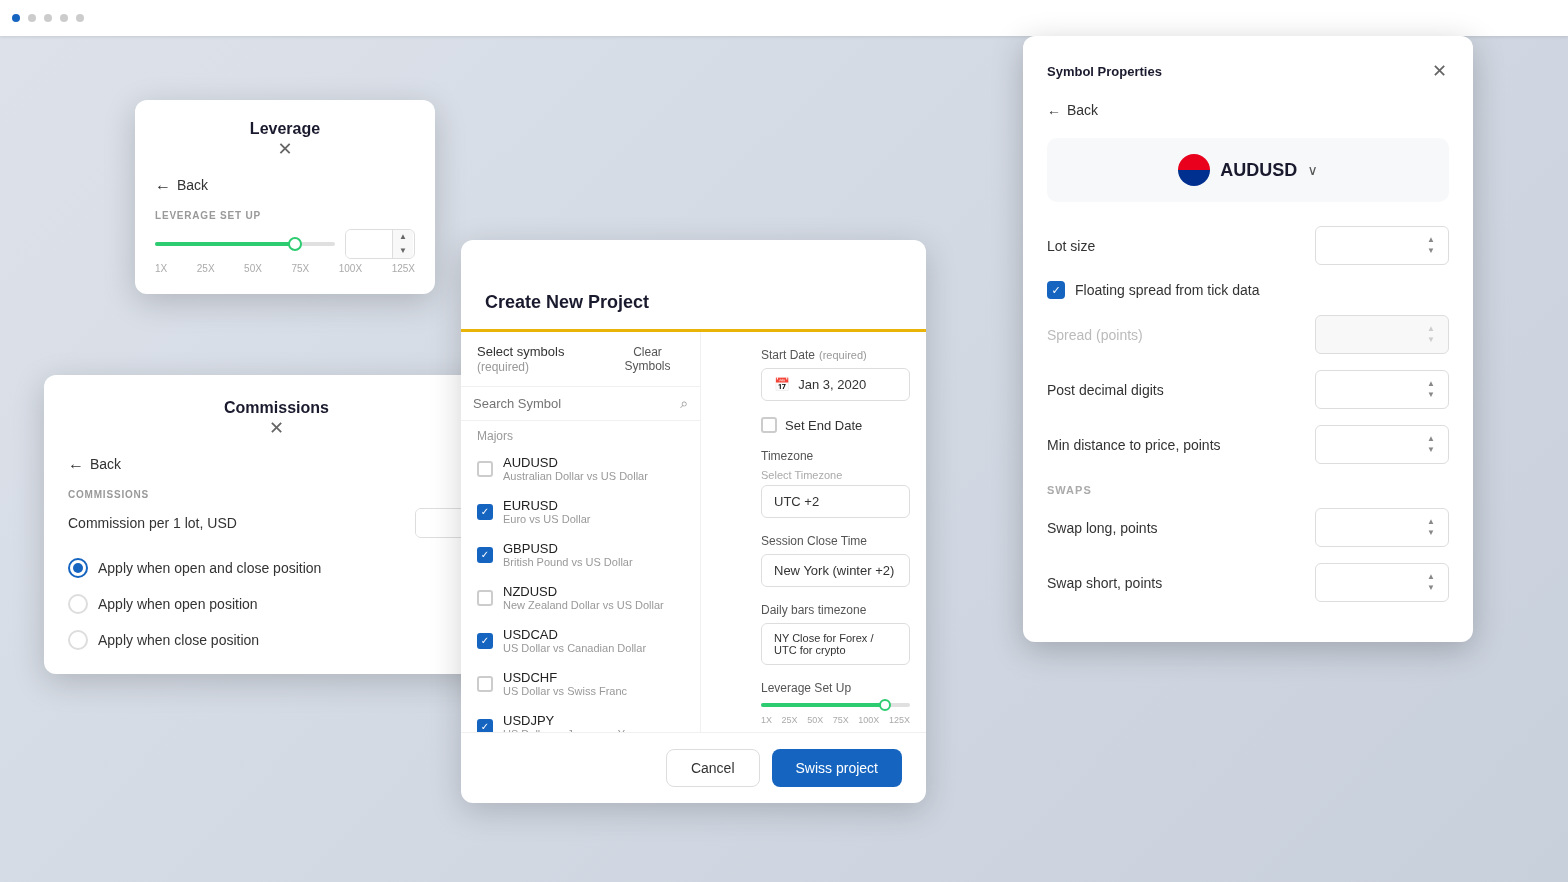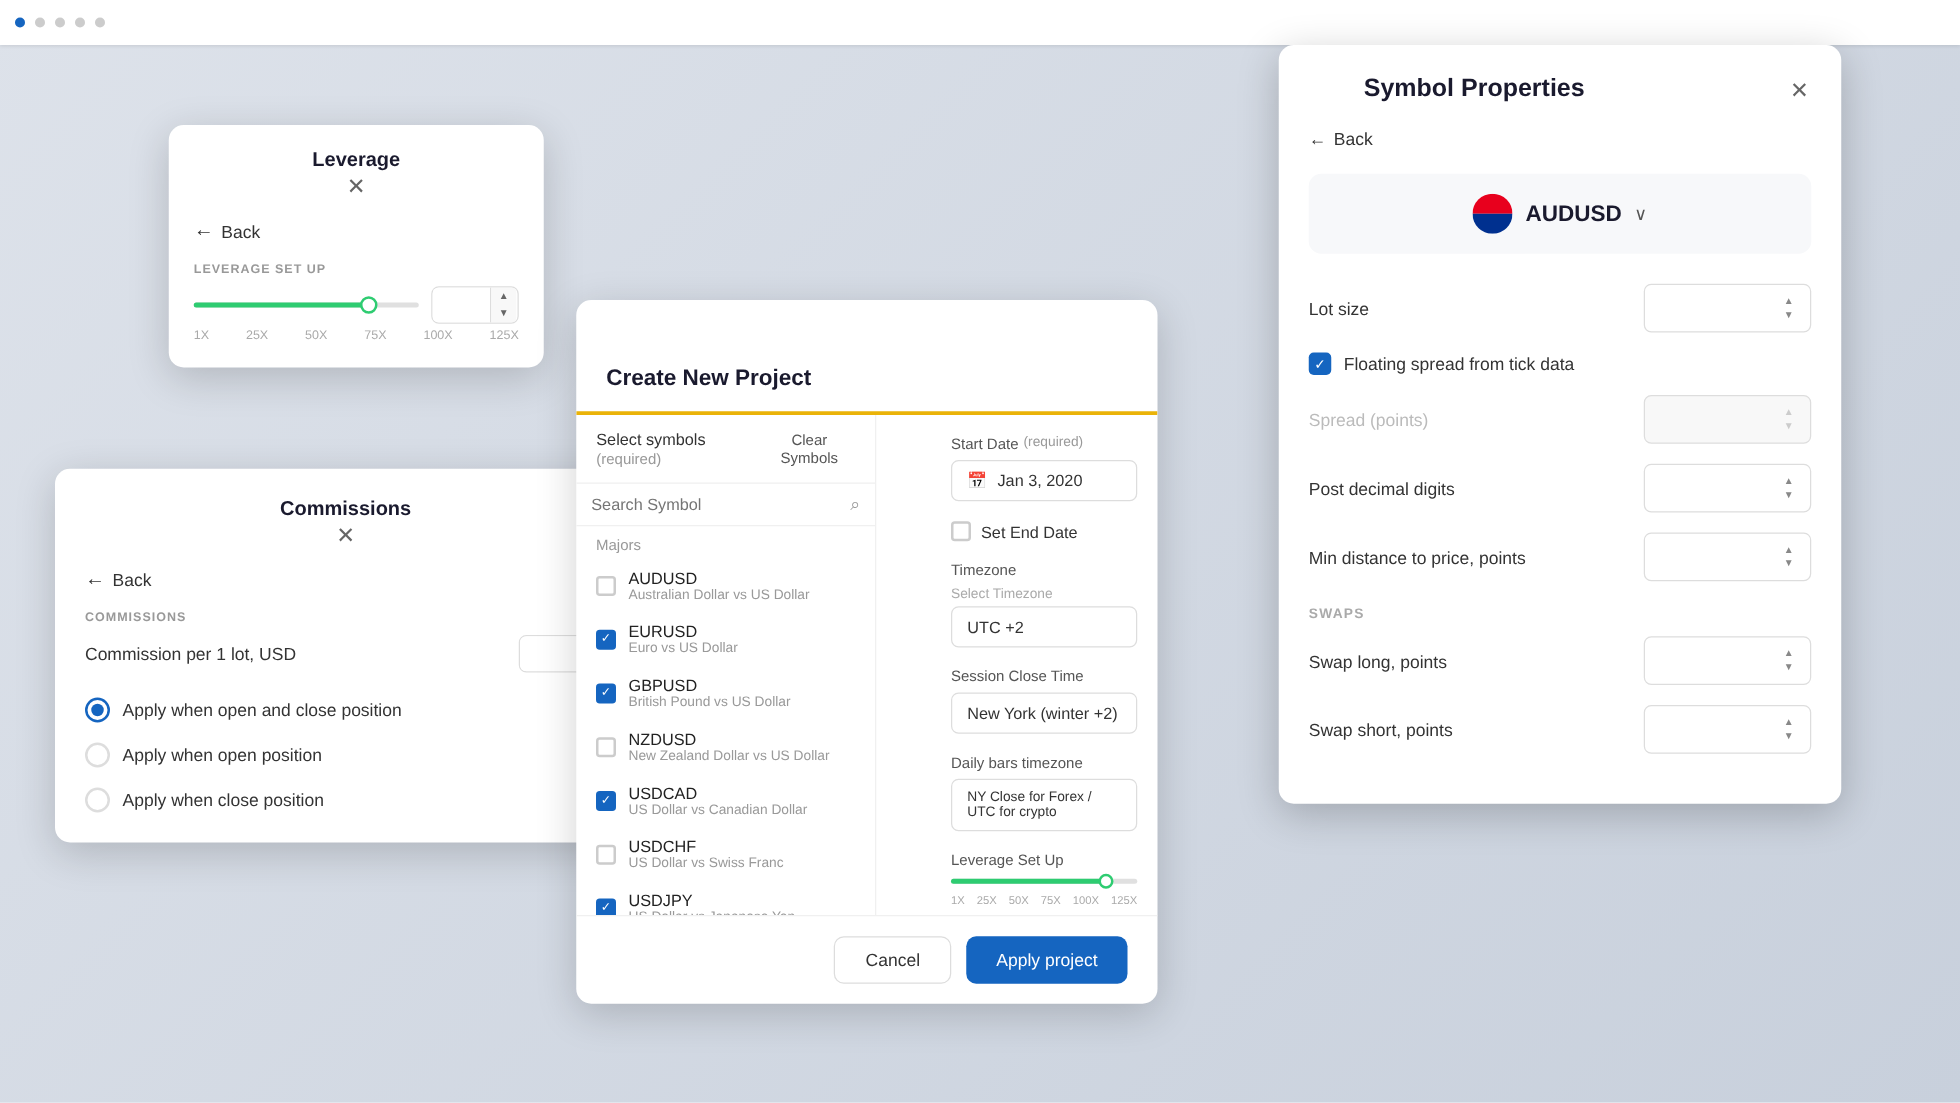--- a/index.html
+++ b/index.html
@@ -387,20 +387,21 @@
 
     .field-group {
       margin-bottom: 16px;
     }
 
     .field-label {
       font-size: 12px;
       color: #555;
       margin-bottom: 6px;
       display: flex;
+      align-items: center;
       gap: 4px;
     }
 
     .field-required {
       color: #999;
       font-size: 11px;
     }
 
     .date-input {
       display: flex;
@@ -525,24 +526,23 @@
     }
 
     .sp-header {
       display: flex;
       justify-content: space-between;
       align-items: center;
       margin-bottom: 20px;
     }
 
     .sp-title {
-      font-size: 20px;
+      font-size: 13px;
       font-weight: 600;
       color: #1a1a2e;
-      margin-left: 44px;
     }
 
     .sp-back-btn {
       display: flex;
       align-items: center;
       gap: 6px;
       background: none;
       border: none;
       cursor: pointer;
       font-size: 14px;
@@ -899,21 +899,21 @@
           <span>75X</span>
           <span>100X</span>
           <span>125X</span>
         </div>
       </div>
     </div>
   </div>
 
   <div class="project-footer">
     <button class="btn-cancel">Cancel</button>
-    <button class="btn-create">Apply project</button>
+    <button class="btn-create">Swiss project</button>
   </div>
 </div>
 
 <div class="symbol-properties-panel">
 
   <div class="sp-header">
     <span class="sp-title">Symbol Properties</span>
     <button class="close-btn">✕</button>
   </div>
 

